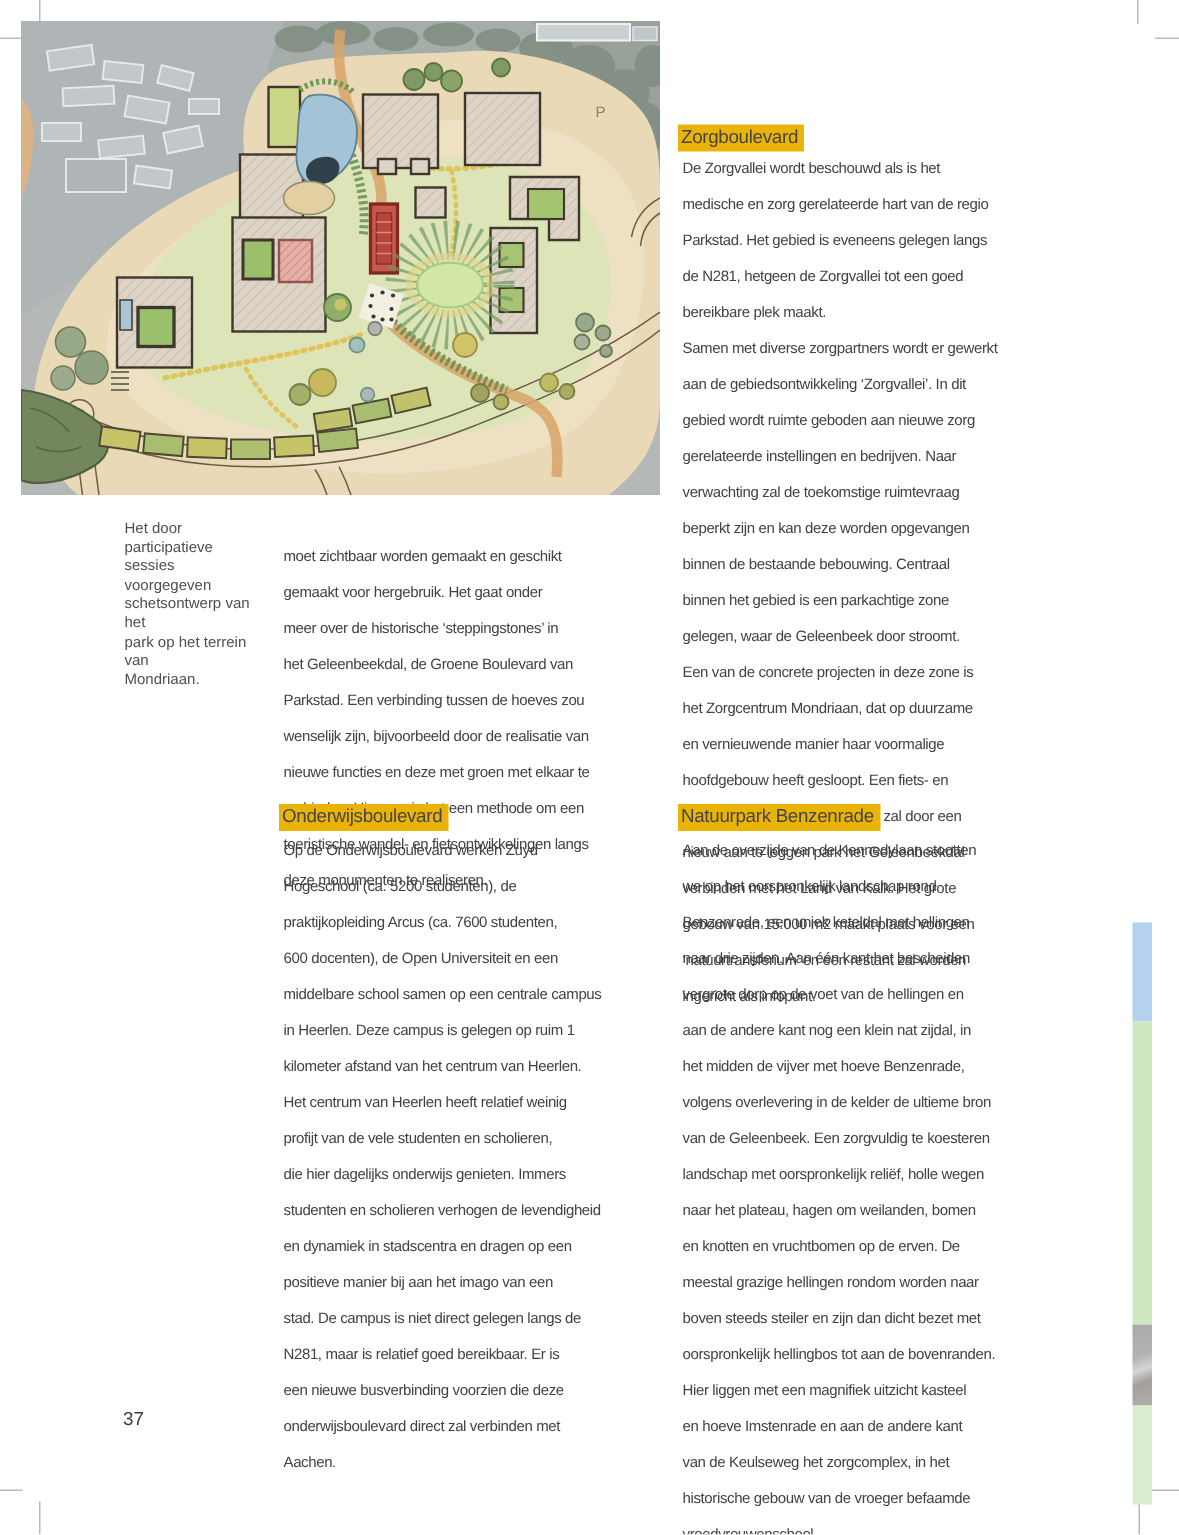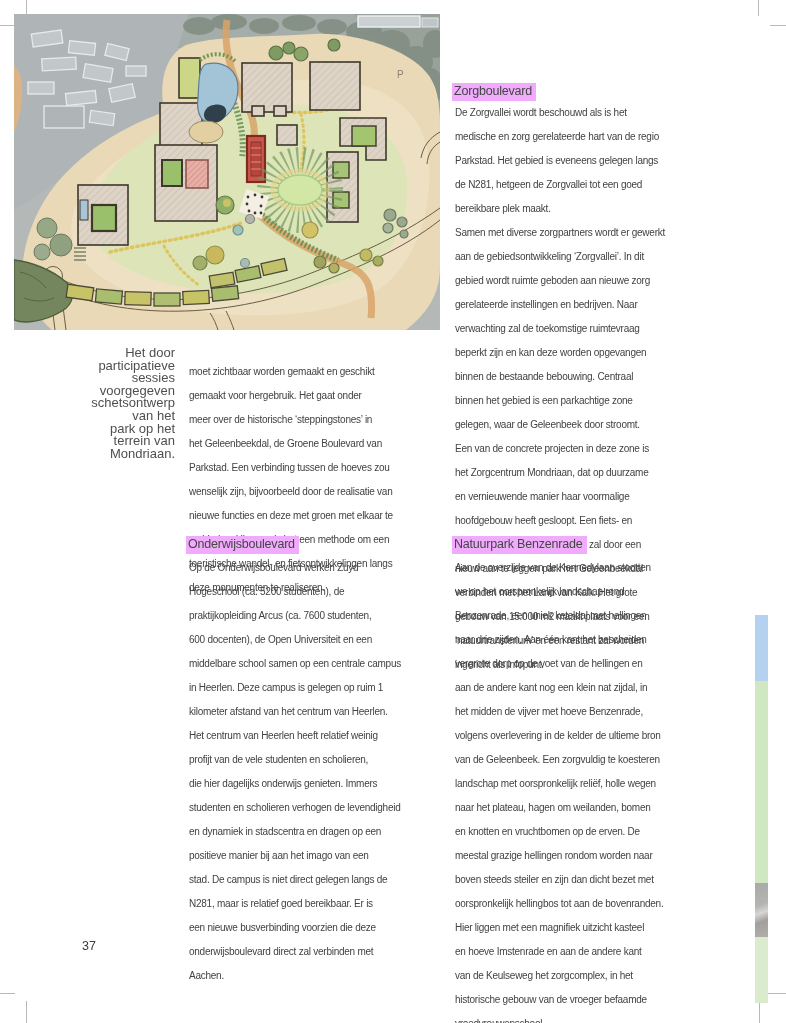--- a/index.html
+++ b/index.html
@@ -7,26 +7,26 @@
   #page{position:relative;width:786px;height:1023px;background:#ffffff;overflow:hidden;}
 
   
   .crop{position:absolute;background:#b9b9b9;}
 
   
   #figure{position:absolute;left:14px;top:14px;width:426px;height:316px;}
 
   
   #caption{position:absolute;left:83px;top:347px;width:92px;
-    font-size:13px;line-height:12.6px;color:#4f4f4f;letter-spacing:0px;text-align:right;}
+    font-size:10px;line-height:12.6px;color:#4f4f4f;letter-spacing:0px;}
 
   
   .para{position:absolute;font-size:10px;line-height:24px;letter-spacing:-0.25px;
     color:#424242;white-space:nowrap;}
-  .hl-heading{position:absolute;display:inline-block;background:#f0abfc;color:#454545;
+  .hl-heading{position:absolute;display:inline-block;background:#eab308;color:#454545;
     font-size:12.5px;line-height:15px;padding:1px 4px 2px 2px;letter-spacing:-0.2px;white-space:nowrap;}
 
   #mid-para1{left:189px;top:360px;}
   #mid-heading{left:186px;top:536px;}
   #mid-para2{left:189px;top:556px;}
 
   #right-heading1{left:452px;top:83px;}
   #right-para1{left:455px;top:101px;}
   #right-heading2{left:452px;top:536px;text-align:right;}
   #right-para2{left:455px;top:556px;}

